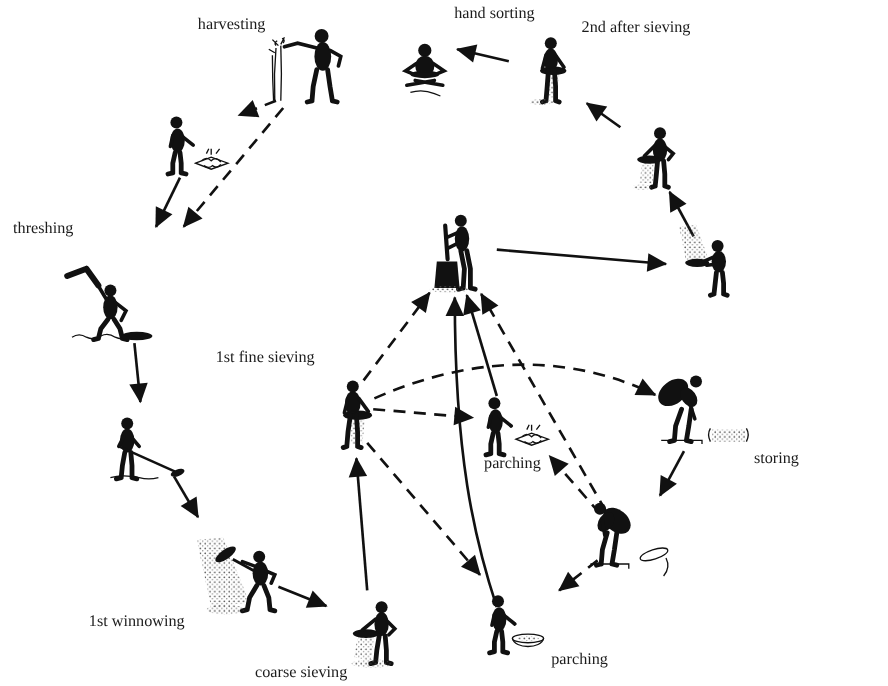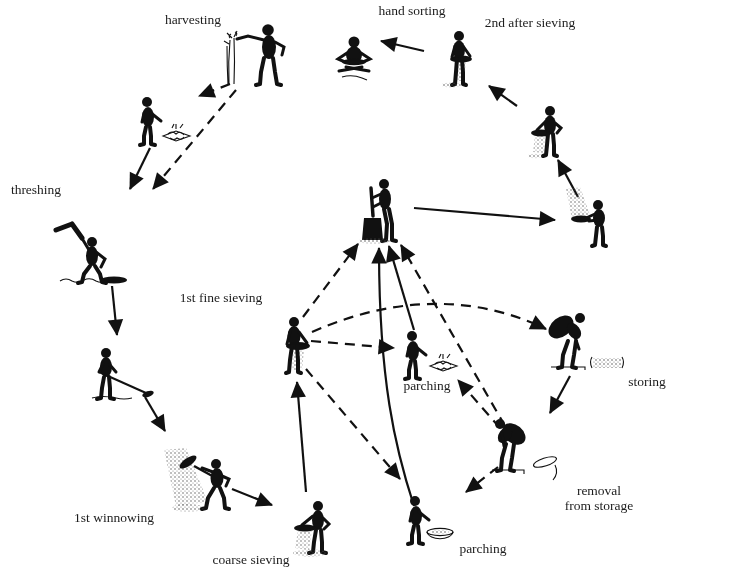--- a/index.html
+++ b/index.html
@@ -235,17 +235,15 @@
 
 <div class="node-label" style="left:193px;top:13px">harvesting</div>
 <div class="node-label" style="left:36px;top:183px">threshing</div>
 <div class="node-label" style="left:114px;top:511px">1st winnowing</div>
 <div class="node-label" style="left:251px;top:553px">coarse sieving</div>
 <div class="node-label" style="left:221px;top:291px">1st fine sieving</div>
 <div class="node-label" style="left:412px;top:4px">hand sorting</div>
 <div class="node-label" style="left:530px;top:16px">2nd after sieving</div>
 <div class="node-label" style="left:427px;top:379px">parching</div>
 <div class="node-label" style="left:647px;top:375px">storing</div>
-<div class="node-label" style="left:599px;top:484px">removal
-from storage</div>
 <div class="node-label" style="left:483px;top:542px">parching</div>
 
 </div>
 
 </body></html>

